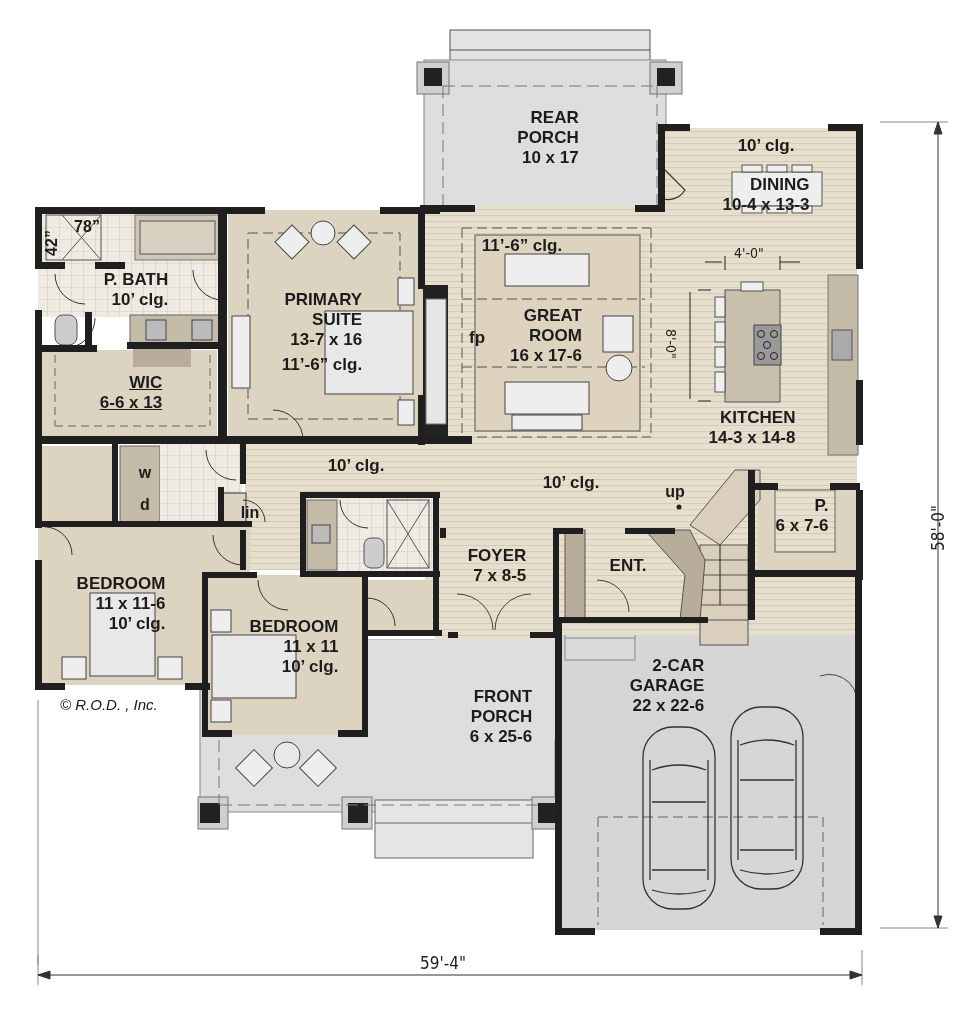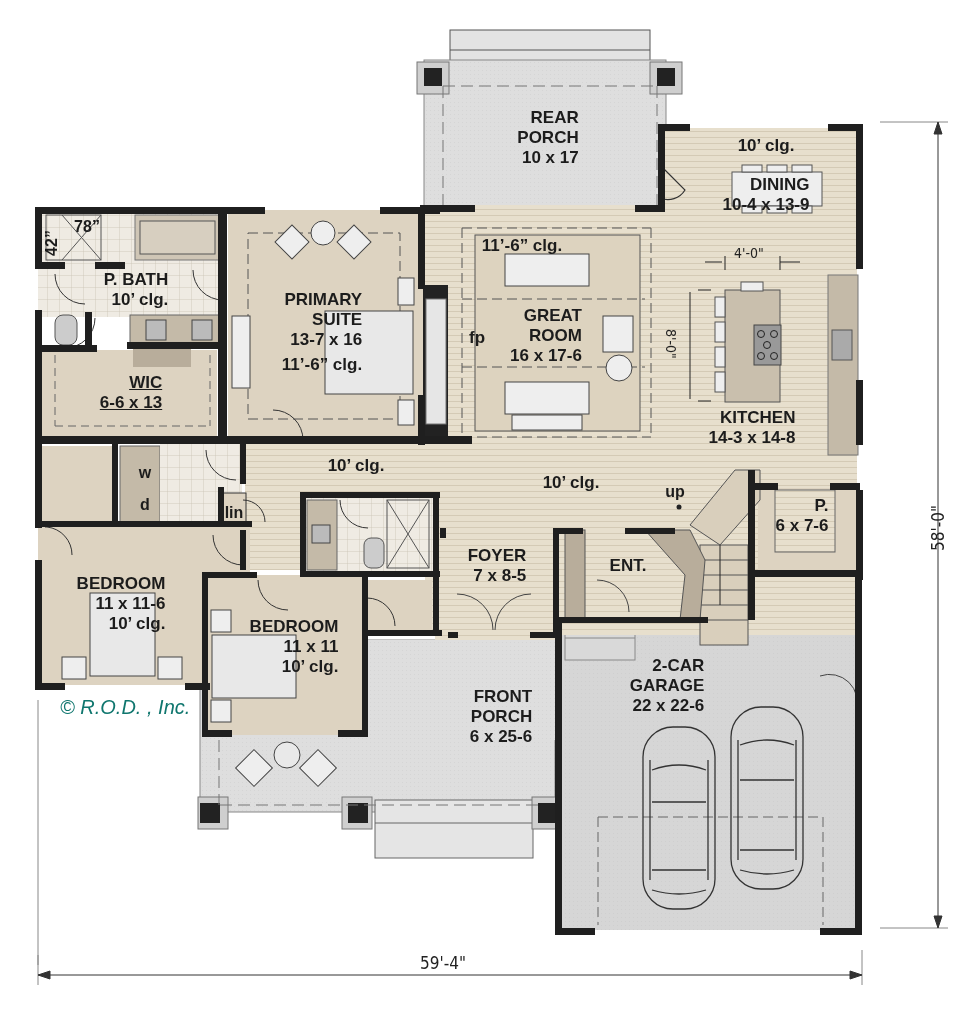--- a/index.html
+++ b/index.html
@@ -3,21 +3,21 @@
 <meta charset="utf-8">
 <style>
   html,body{margin:0;padding:0;background:#ffffff;}
   body{width:974px;height:1024px;position:relative;overflow:hidden;font-family:"Liberation Sans",sans-serif;color:#1a1a1a;}
   svg.plan{position:absolute;left:0;top:0;}
   .title{position:absolute;left:122px;top:86px;font-weight:bold;font-size:34px;line-height:40px;color:#111;}
   .lbl{position:absolute;text-align:center;font-weight:bold;font-size:17px;line-height:20px;color:#1c1c1c;white-space:nowrap;transform:translateX(-50%);}
   .lbl span{display:block;text-align:right;}
   .small{font-size:16px;}
   .dim{position:absolute;font-size:17px;color:#222;font-family:"DejaVu Sans Condensed","DejaVu Sans",sans-serif;white-space:nowrap;}
-  .copy{position:absolute;left:60px;top:696px;font-style:italic;font-size:20px;color:#0f766e;}
+  .copy{position:absolute;left:60px;top:696px;font-style:italic;font-size:15px;color:#0f172a;}
 </style>
 </head>
 <body>
 
 <svg class="plan" width="974" height="1024" viewBox="0 0 974 1024">
   <defs>
     <pattern id="wood" width="8" height="6" patternUnits="userSpaceOnUse">
       <rect width="8" height="6" fill="#e7dfcd"></rect>
       <line x1="0" y1="5.5" x2="8" y2="5.5" stroke="#d4cab5" stroke-width="1"></line>
     </pattern>
@@ -319,21 +319,21 @@
 
 <div class="lbl" style="left:548px;top:108px;">
   <span>REAR</span>
   <span>PORCH</span>
   <span>10 x 17</span>
 </div>
 
 <div class="lbl" style="left:766px;top:136px;">10’ clg.</div>
 <div class="lbl" style="left:766px;top:175px;">
   <span>DINING</span>
-  <span>10-4 x 13-9</span>
+  <span>10-4 x 13-3</span>
 </div>
 
 <div class="lbl small" style="left:87px;top:217px;">78”</div>
 <div class="lbl small" style="left:52px;top:233px;transform:translateX(-50%) rotate(-90deg);">42”</div>
 <div class="lbl" style="left:136px;top:270px;">
   <span>P. BATH</span>
   <span>10’ clg.</span>
 </div>
 
 <div class="lbl" style="left:322px;top:290px;">
@@ -363,21 +363,21 @@
 <div class="lbl" style="left:752px;top:408px;">
   <span>KITCHEN</span>
   <span>14-3 x 14-8</span>
 </div>
 
 <div class="lbl" style="left:356px;top:456px;">10’ clg.</div>
 <div class="lbl" style="left:571px;top:473px;">10’ clg.</div>
 
 <div class="lbl small" style="left:145px;top:463px;">w</div>
 <div class="lbl small" style="left:145px;top:495px;">d</div>
-<div class="lbl small" style="left:234px;top:503px;">lin</div>
+<div class="lbl small" style="left:250px;top:503px;">lin</div>
 
 <div class="lbl small" style="left:675px;top:482px;">up</div>
 
 <div class="lbl" style="left:802px;top:496px;">
   <span>P.</span>
   <span>6 x 7-6</span>
 </div>
 
 <div class="lbl" style="left:121px;top:574px;">
   <span>BEDROOM</span>

